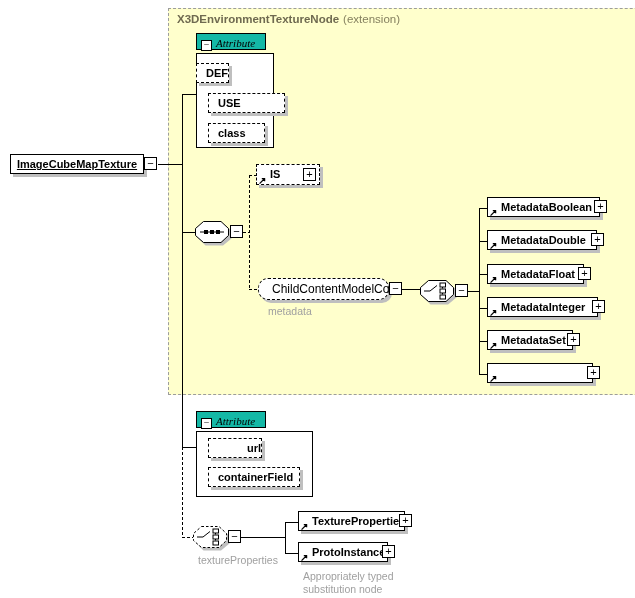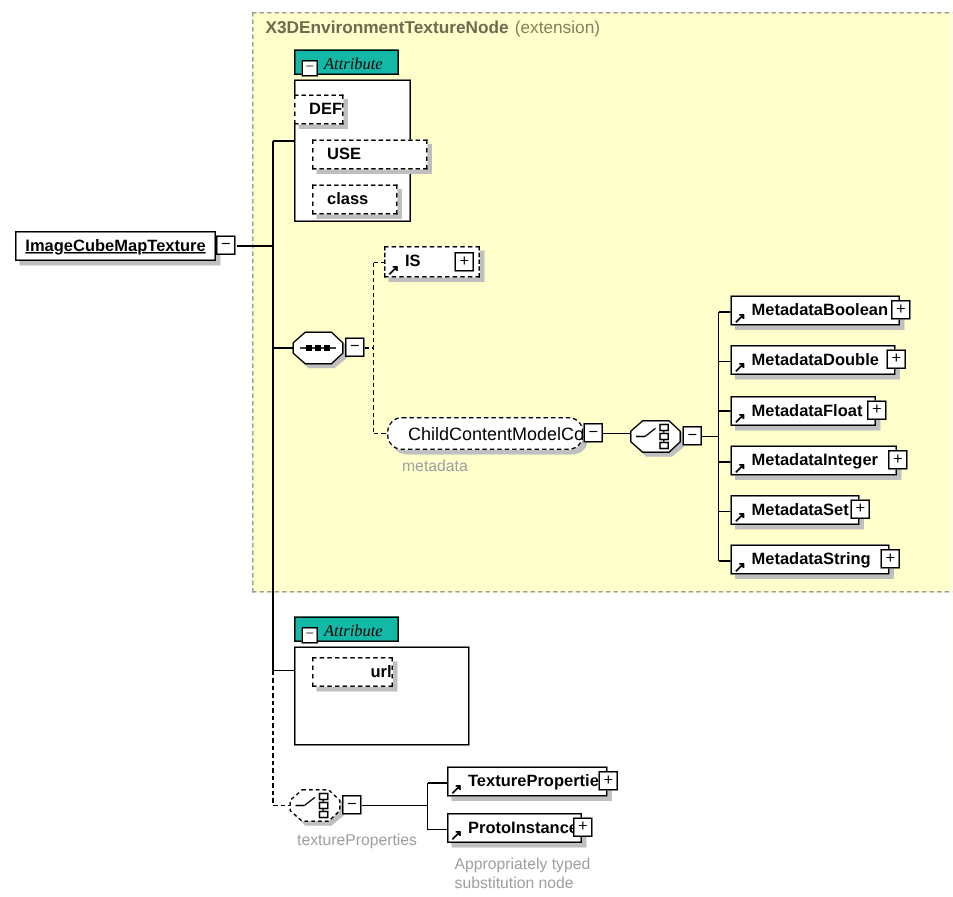--- a/index.html
+++ b/index.html
@@ -184,30 +184,32 @@
     <span class="el-label">MetadataInteger</span>
     <span class="expand out">+</span>
   </div>
   <div class="el" style="left:487px;top:330px;width:86px;">
     <span class="sub-arrow">↗</span>
     <span class="el-label">MetadataSet</span>
     <span class="expand out">+</span>
   </div>
   <div class="el" style="left:487px;top:363px;width:106px;">
     <span class="sub-arrow">↗</span>
-    <span class="el-label">MetadataString</span>
     <span class="expand out">+</span>
   </div>
 
   <div class="attr-tab" style="left:196px;top:411px;">
     <span class="expand-sm">−</span><span>Attribute</span>
   </div>
   <div class="attr-body" style="left:196px;top:431px;width:117px;height:66px;"></div>
   <div class="attr-item" style="left:208px;top:438px;width:54px;text-align:right;">
     <span>url</span>
+  </div>
+  <div class="attr-item" style="left:208px;top:467px;width:92px;">
+    <span>containerField</span>
   </div>
 
   <div class="compositor" style="left:193px;top:526px;width:34px;height:22px;">
     <svg width="50" height="28" style="position:absolute;left:0;top:0;overflow:visible;">
       <polygon points="10.5,3 28,3 36.5,9.5 36.5,17.5 28,24.5 10.5,24.5 3.5,17.5 3.5,9.5" fill="#bfbfbf" stroke="none"></polygon>
       <polygon points="8.5,0.5 26,0.5 33.5,7.5 33.5,14.5 26,21.5 8.5,21.5 0.5,14.5 0.5,7.5" fill="#ffffff" stroke="#000" stroke-dasharray="2.5,2"></polygon>
       <line x1="4" y1="11" x2="10" y2="11" stroke="#000"></line>
       <line x1="10" y1="11" x2="17" y2="5.5" stroke="#000"></line>
       <line x1="22.5" y1="4" x2="22.5" y2="18" stroke="#000" stroke-dasharray="1.5,1.5"></line>
       <rect x="20" y="3" width="5.5" height="4" fill="#fff" stroke="#000"></rect>

